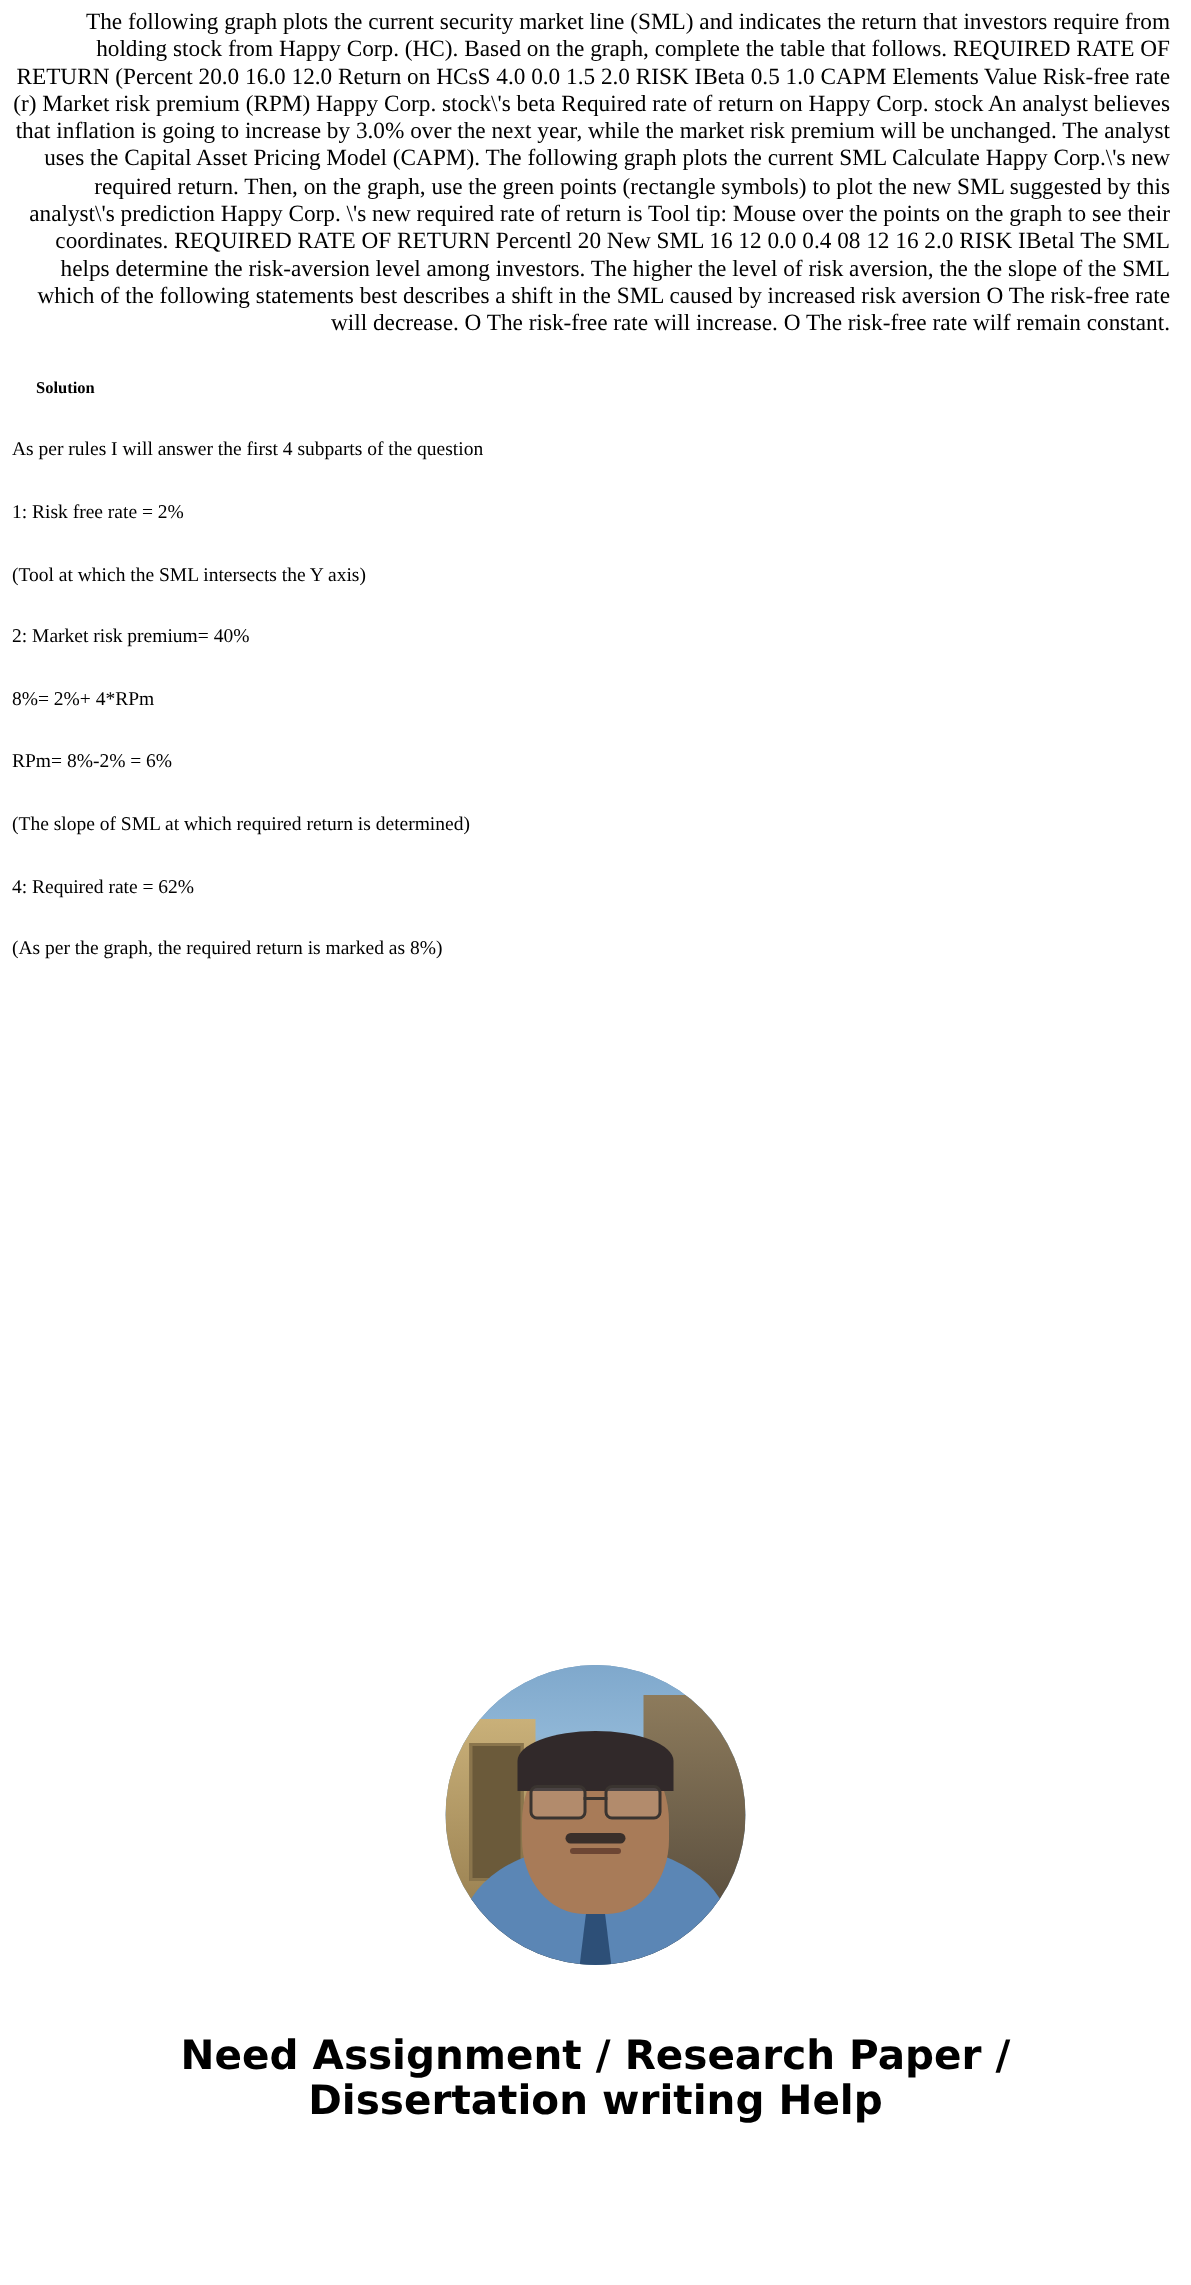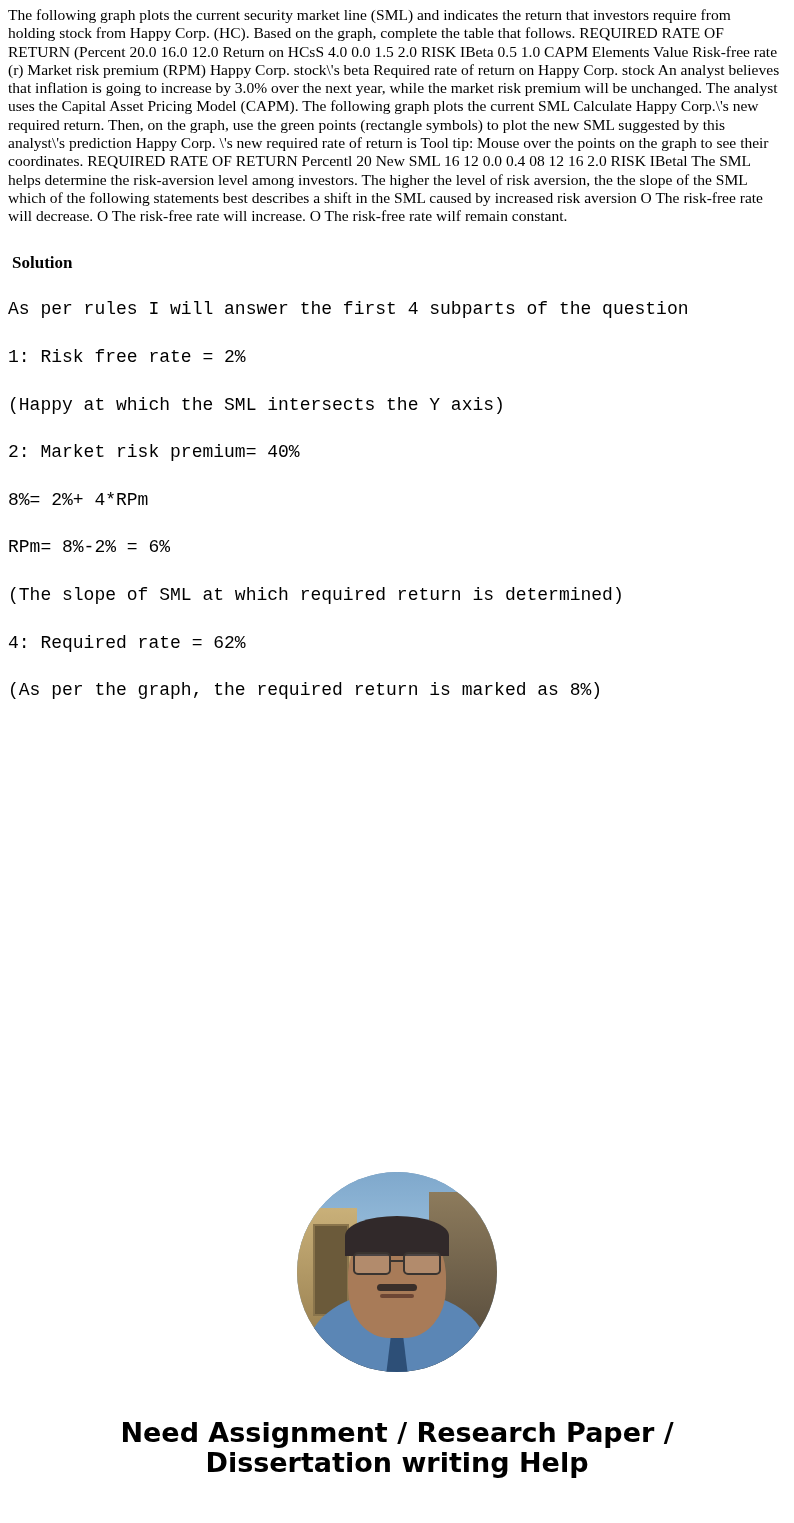--- a/index.html
+++ b/index.html
@@ -16,33 +16,33 @@
   }
   .page {
     width: 794px;
     box-sizing: border-box;
     padding: 6px 8px 0 8px;
   }
   .question {
     font-family: "Liberation Serif", serif;
     font-size: 15.5px;
     line-height: 1.18;
-    text-align: left;
+    text-align: right;
     margin: 0 0 4px 0;
     padding: 0 6px 0 0;
   }
   .solution-heading {
     font-family: "Liberation Serif", serif;
-    font-size: 17px;
+    font-size: 11px;
     font-weight: bold;
-    margin: 28px 0 0 4px;
+    margin: 28px 0 0 16px;
   }
   .step {
-    font-family: Liberation Mono, monospace;
-    font-size: 18px;
+    font-family: Liberation Serif, serif;
+    font-size: 13px;
     line-height: 1.2;
     margin: 26px 0 0 0;
   }
   .spacer {
     height: 470px;
   }
   .avatar-wrap {
     display: flex;
     justify-content: center;
     align-items: center;
@@ -183,21 +183,21 @@
 <body>
 
 <div class="page">
 
   <p class="question">The following graph plots the current security market line (SML) and indicates the return that investors require from holding stock from Happy Corp. (HC). Based on the graph, complete the table that follows. REQUIRED RATE OF RETURN (Percent 20.0 16.0 12.0 Return on HCsS 4.0 0.0 1.5 2.0 RISK IBeta 0.5 1.0 CAPM Elements Value Risk-free rate (r) Market risk premium (RPM) Happy Corp. stock\'s beta Required rate of return on Happy Corp. stock An analyst believes that inflation is going to increase by 3.0% over the next year, while the market risk premium will be unchanged. The analyst uses the Capital Asset Pricing Model (CAPM). The following graph plots the current SML Calculate Happy Corp.\'s new required return. Then, on the graph, use the green points (rectangle symbols) to plot the new SML suggested by this analyst\'s prediction Happy Corp. \'s new required rate of return is Tool tip: Mouse over the points on the graph to see their coordinates. REQUIRED RATE OF RETURN Percentl 20 New SML 16 12 0.0 0.4 08 12 16 2.0 RISK IBetal The SML helps determine the risk-aversion level among investors. The higher the level of risk aversion, the the slope of the SML which of the following statements best describes a shift in the SML caused by increased risk aversion O The risk-free rate will decrease. O The risk-free rate will increase. O The risk-free rate wilf remain constant.</p>
 
   <h2 class="solution-heading">Solution</h2>
 
   <p class="step">As per rules I will answer the first 4 subparts of the question</p>
   <p class="step">1: Risk free rate = 2%</p>
-  <p class="step">(Happy at which the SML intersects the Y axis)</p>
+  <p class="step">(Tool at which the SML intersects the Y axis)</p>
   <p class="step">2: Market risk premium= 40%</p>
   <p class="step">8%= 2%+ 4*RPm</p>
   <p class="step">RPm= 8%-2% = 6%</p>
   <p class="step">(The slope of SML at which required return is determined)</p>
   <p class="step">4: Required rate = 62%</p>
   <p class="step">(As per the graph, the required return is marked as 8%)</p>
 
   <div class="spacer"></div>
 
   <div class="avatar-wrap">

